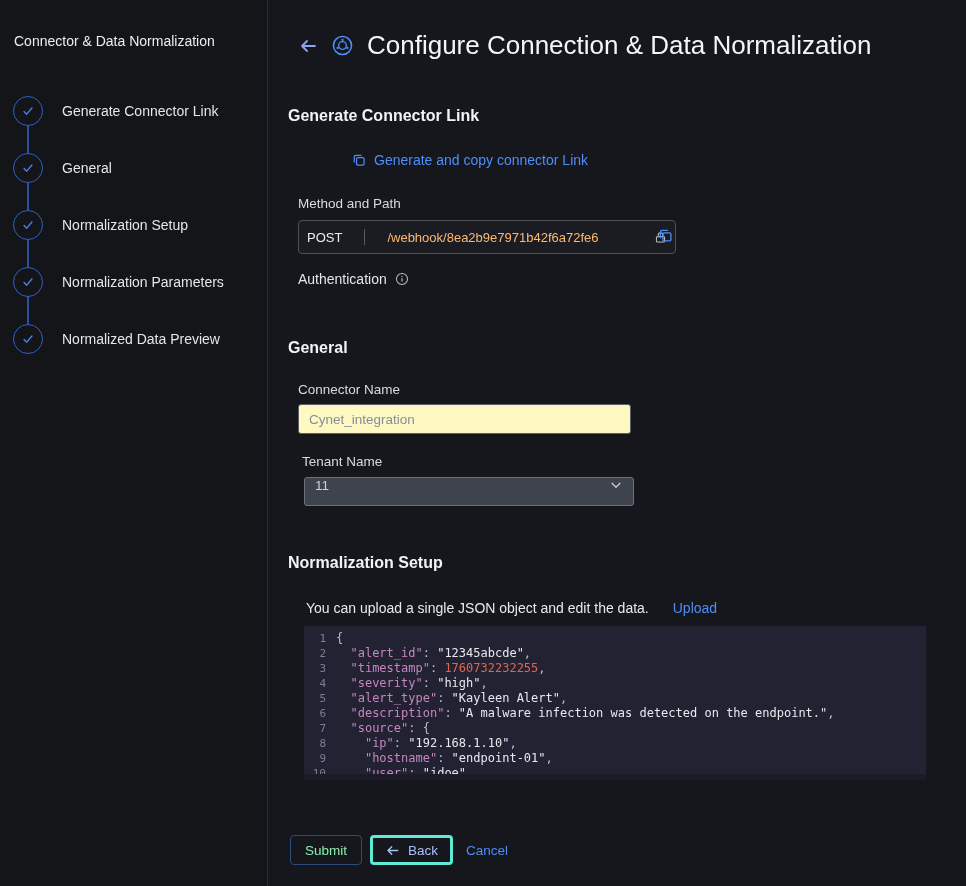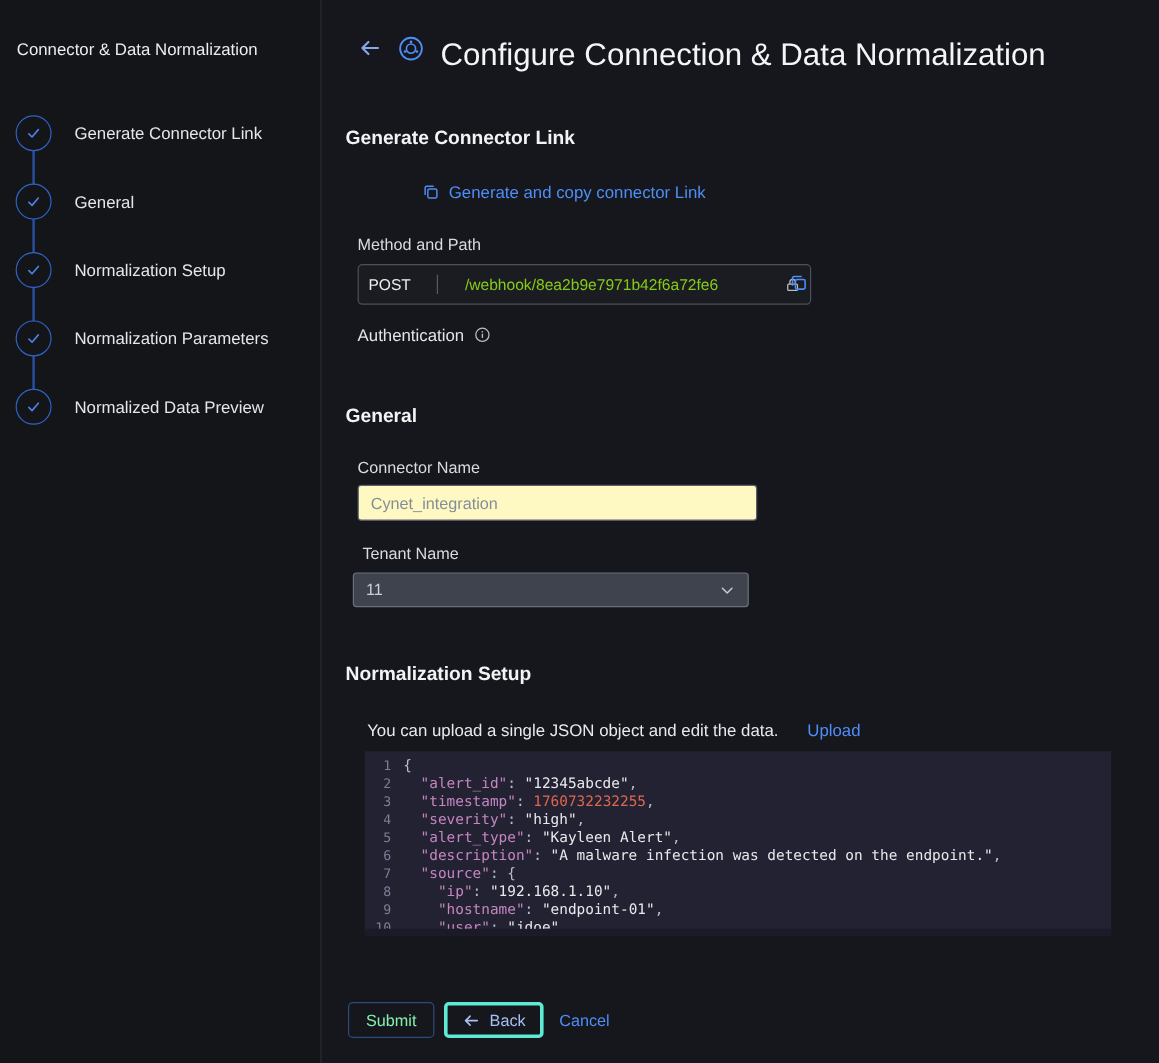--- a/index.html
+++ b/index.html
@@ -14,52 +14,52 @@
   .stepper-line{position:absolute;left:27px;top:111px;width:2px;height:228px;
                 background:var(--step-line,#2a4f9e)}
   .step{position:absolute;left:13px;display:flex;align-items:center;gap:19px;height:30px;cursor:pointer}
   .step-circle{width:30px;height:30px;border-radius:50%;flex:none;
                border:1.5px solid var(--step-blue,#2f62c6);background:#131519;
                display:flex;align-items:center;justify-content:center;color:#4a80e8}
   .step-label{font-size:14px;color:#e4e6e9;white-space:nowrap}
 
   
   .main{position:absolute;left:268px;top:0;width:698px;height:886px}
-  .header{position:absolute;left:30px;top:30px;display:flex;align-items:flex-start;gap:14px}
+  .header{position:absolute;left:30px;top:30px;display:flex;align-items:center;gap:14px}
   .back-arrow{color:#8ca4ee;display:flex;cursor:pointer}
   .logo{display:flex;color:var(--accent-blue,#4f8df7)}
   .page-title{font-size:26px;font-weight:500;color:#f4f5f6;white-space:nowrap}
 
   .section-heading{position:absolute;left:20px;font-size:16px;font-weight:700;color:#f2f3f5}
   .field-label{position:absolute;font-size:13.5px;color:#d9dbde}
 
   .gen-link{position:absolute;left:84px;top:152px;display:flex;align-items:center;gap:8px;
             color:var(--accent-blue,#4f8df7);font-size:14px;cursor:pointer}
 
   .method-box{position:absolute;left:30px;top:220px;width:378px;height:30px;
               background:#1a1c22;border:1px solid #4a505c;border-radius:4px;
               display:flex;align-items:center;padding:16px 8px;gap:22px}
   .method-verb{font-size:13px;color:#eceded}
   .method-divider{width:1px;height:16px;background:#555b66;flex:none}
-  .method-path{font-size:13px;color:#84cc16;flex:1;white-space:nowrap;overflow:hidden}
+  .method-path{font-size:13px;color:#fdba74;flex:1;white-space:nowrap;overflow:hidden}
   .lock{color:#b9bdc4;display:flex;flex:none}
   .copy-btn{position:absolute;left:390px;top:228px;color:var(--accent-blue,#4f8df7);
             display:flex;cursor:pointer}
 
   .auth-row{position:absolute;left:30px;top:271px;display:flex;align-items:center;gap:8px;
             font-size:14px;color:#e3e5e8}
   .info-icon{color:#b9bdc4;display:flex}
 
   .text-input{position:absolute;left:30px;top:404px;width:333px;height:30px;
               background:#fef9c3;border:1px solid #5a5f6a;border-radius:3px;
               color:#878d98;font-size:13.5px;padding:0 10px;outline:none;
               font-family:"Liberation Sans",sans-serif}
-  .select{position:absolute;left:26px;top:477px;width:330px;height:29px;
+  .select{position:absolute;left:36px;top:477px;width:330px;height:29px;
           background:#3e434d;border:1px solid #6b717c;border-radius:3px;
-          display:flex;align-items:center;padding:0 10px;color:#ccd0d6;font-size:13.5px;cursor:pointer}
+          display:flex;align-items:flex-start;padding:0 10px;color:#ccd0d6;font-size:13.5px;cursor:pointer}
   .select .chev{margin-left:auto;color:#c6cad1;display:flex}
 
   .hint-row{position:absolute;left:38px;top:600px;display:flex;align-items:baseline;gap:24px;font-size:14px}
   .hint-text{color:#e8e9eb}
   .upload-link{color:var(--accent-blue,#4f8df7);cursor:pointer}
 
   .editor{position:absolute;left:36px;top:626px;width:622px;height:154px;
           background:var(--code-bg,#222233);overflow:hidden;
           font-family:"DejaVu Sans Mono",monospace;font-size:12px;line-height:15px;padding-top:5px}
   .code-row{display:flex}

